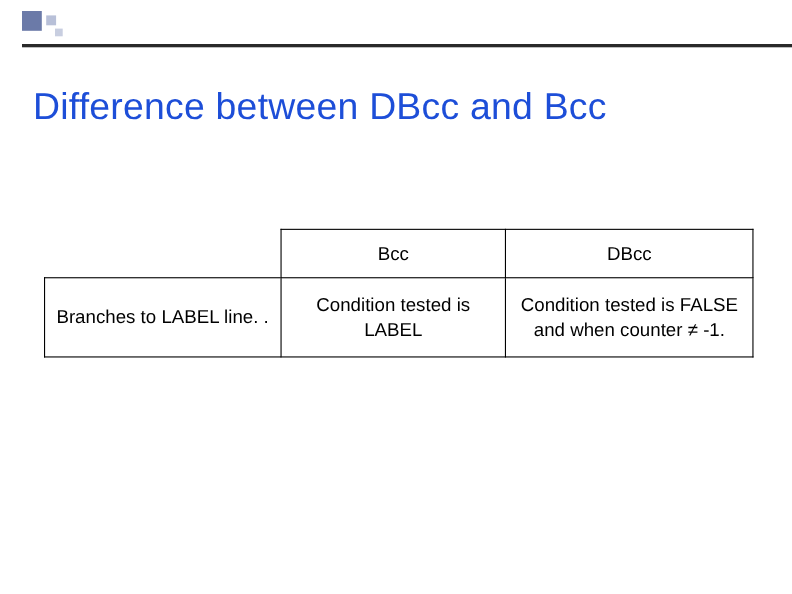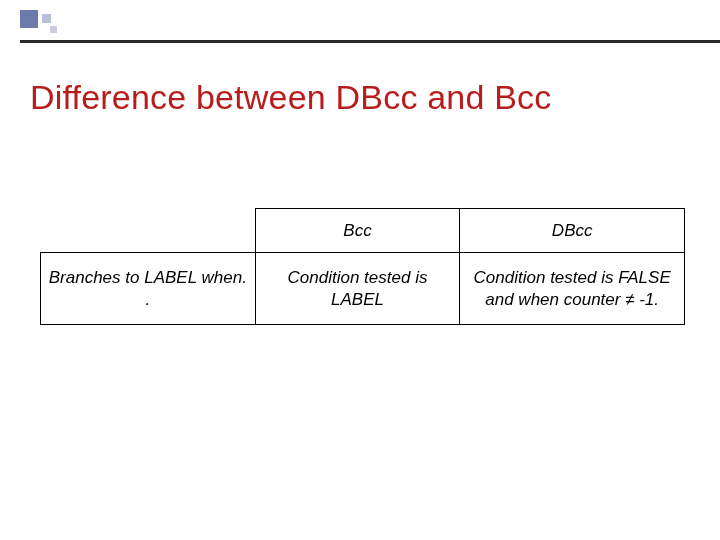--- a/index.html
+++ b/index.html
@@ -41,33 +41,32 @@
     top: 30px; left: 0;
     width: 700px; height: 3px;
     background: #2a2a2a;
   }
   .title {
     position: absolute;
     top: 78px;
     left: 30px;
     font-size: 34px;
     font-weight: 400;
-    color: #b91c1c;
+    color: #1d4ed8;
     letter-spacing: 0.2px;
   }
   .table-wrap {
     position: absolute;
     top: 208px;
     left: 40px;
     width: 645px;
   }
   table {
     border-collapse: collapse;
     width: 100%;
-    font-style: italic;
   }
   td, th {
     border: 1.5px solid #000;
     text-align: center;
     vertical-align: middle;
     font-size: 17px;
     font-weight: 400;
     color: #000;
     padding: 8px 6px;
     line-height: 1.25;
@@ -101,19 +100,19 @@
         <col class="col1">
         <col class="col2">
     </colgroup>
     <tbody>
         <tr class="hdr">
       <td class="noborder"></td>
       <td>Bcc</td>
       <td>DBcc</td>
     </tr>
     <tr class="row1">
-      <td>Branches to LABEL when. .</td>
+      <td>Branches to LABEL line. .</td>
       <td>Condition tested is LABEL</td>
       <td>Condition tested is FALSE and when counter ≠ -1.</td>
     </tr>
   </tbody>
     </table>
 </div>
 
 </body></html>

